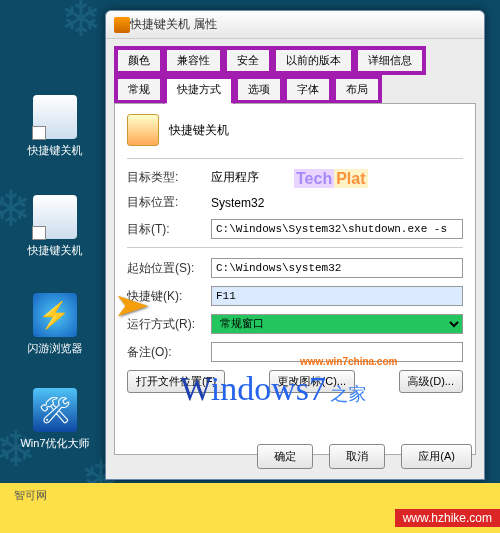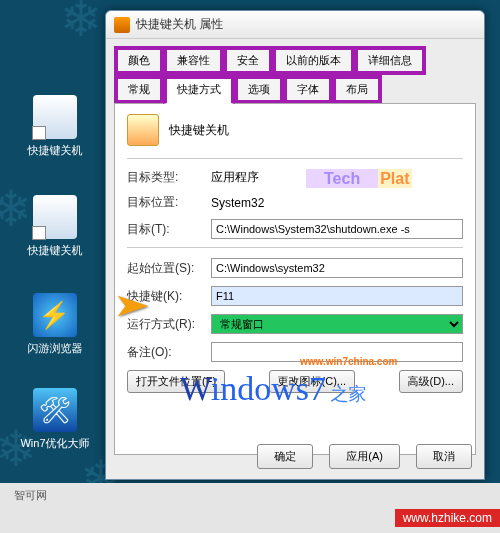--- a/index.html
+++ b/index.html
@@ -11,49 +11,49 @@
 .sf3 { top: 420px; left: -5px; }
 .sf4 { top: 450px; left: 80px; }
 .desktop-icon { position: absolute; width: 70px; text-align: center; color: #fff; font-size: 11px; cursor: pointer; }
 .desktop-icon .ico { width: 44px; height: 44px; margin: 0 auto 4px; border-radius: 4px; background: #fff; display: flex; align-items: center; justify-content: center; font-size: 26px; }
 .ico.shortcut::after { content: ""; position: absolute; width: 12px; height: 12px; background: #fff; border: 1px solid #888; bottom: 18px; left: 12px; }
 .desktop-icon.d1 { top: 95px; left: 20px; }
 .desktop-icon.d2 { top: 195px; left: 20px; }
 .desktop-icon.d3 { top: 293px; left: 20px; }
 .desktop-icon.d4 { top: 388px; left: 20px; }
 .dialog { position: absolute; top: 10px; left: 105px; width: 380px; height: 470px; background: #ececec; border: 1px solid #6a8aa8; box-shadow: 0 0 10px rgba(0,0,0,.5); border-radius: 6px 6px 0 0; }
-.titlebar { height: 28px; background: linear-gradient(#fdfdfd,#e8e8e8); border-radius: 6px 6px 0 0; display: flex; align-items: center; padding: 0 8px; gap: 6px; border-bottom: 1px solid #ccc; }
+.titlebar { height: 28px; background: linear-gradient(#fdfdfd,#e8e8e8); border-radius: 6px 6px 0 0; display: flex; align-items: center; padding: 0 8px; border-bottom: 1px solid #ccc; }
 .titlebar .tico { width: 16px; height: 16px; background: linear-gradient(#f90,#c60); border-radius: 2px; }
 .titlebar .ttl { flex: 1; font-size: 12px; color: #333; }
 .tabs { padding: 6px 8px 0; }
 .tab-row { display: flex; gap: -1px; }
 .tab { padding: 3px 10px; border: 4px solid #a21caf; background: #f4f4f4; font-size: 11px; position: relative; top: 1px; margin-right: -1px; cursor: pointer; }
 .tab.active { background: #fff; border-bottom: 1px solid #fff; z-index: 2; }
 .tab-body { border: 1px solid #aaa; background: #fff; padding: 10px 12px; height: 352px; position: relative; }
 .app-row { display: flex; align-items: center; gap: 10px; margin-bottom: 12px; }
 .app-ico { width: 32px; height: 32px; background: linear-gradient(#ffc,#fa5); border: 1px solid #c93; border-radius: 3px; }
 .divider { border-top: 1px solid #ccc; margin: 6px 0 10px; }
 .form-row { display: flex; align-items: center; margin-bottom: 8px; font-size: 12px; }
 .form-row .lbl { width: 84px; color: #333; }
 .form-row .val { flex: 1; }
-.txt { width: 100%; border: 1px solid #999; padding: 2px 4px; font-family: Liberation Sans, sans-serif; font-size: 11px; height: 20px; }
+.txt { width: 100%; border: 1px solid #999; padding: 2px 4px; font-family: Liberation Mono, monospace; font-size: 11px; height: 20px; }
 select.txt { background: #22c55e; }
 .btn-row { display: flex; gap: 6px; margin-top: 6px; justify-content: space-between; }
 .btn { border: 1px solid #888; background: linear-gradient(#fdfdfd,#e4e4e4); padding: 3px 8px; font-size: 11px; border-radius: 3px; cursor: pointer; font-family: inherit; }
 .dialog-buttons { position: absolute; bottom: 10px; right: 12px; display: flex; gap: 16px; }
 .dialog-buttons .btn { padding: 4px 16px; }
 .watermark1 { position: absolute; top: 170px; left: 294px; font-size: 16px; font-weight: bold; }
-.wm1a { color: #a78bfa; background: #e9d5ff; padding: 1px 18px; margin-left: 12px; }
+.wm1a { color: #a78bfa; background: #e9d5ff; padding: 1px 2px; }
 .wm1b { color: #fb923c; background: #fef3c7; padding: 1px 2px; }
 .arrow { position: absolute; top: 286px; left: 118px; font-size: 32px; color: #f59e0b; text-shadow: 1px 1px 2px rgba(0,0,0,.5); transform: scaleX(1.4); }
 .wm-url { position: absolute; top: 356px; left: 300px; color: #f97316; font-size: 10px; font-weight: bold; }
 .wm-logo { position: absolute; top: 370px; left: 180px; font-size: 34px; font-family: Georgia, serif; color: #2563eb; white-space: nowrap; }
 .wm-logo .zh { font-size: 18px; color: #3b82f6; font-family: "Microsoft YaHei"; }
 .wm-logo .w { color: #1e40af; }
-.footer { position: absolute; bottom: 0; left: 0; right: 0; height: 50px; background: #e5e5e5; }
+.footer { position: absolute; bottom: 0; left: 0; right: 0; height: 50px; background: #fde047; }
 .footer-badge { position: absolute; bottom: 6px; right: 0; background: #dc2626; color: #fff; padding: 2px 8px; font-size: 12px; }
 .footer-txt { position: absolute; bottom: 30px; left: 14px; color: #555; font-size: 11px; text-align: center; }
 .highlight { background: #dbeafe; }
 </style>
 </head>
 <body>
 
 <div class="desktop">
   <div class="snowflake sf1">❄</div>
   <div class="snowflake sf2">❄</div>
@@ -136,22 +136,22 @@
       </div>
       <div class="btn-row">
         <button class="btn">打开文件位置(F)</button>
         <button class="btn">更改图标(C)...</button>
         <button class="btn">高级(D)...</button>
       </div>
     </div>
   </div>
   <div class="dialog-buttons">
     <button class="btn">确定</button>
+    <button class="btn">取消</button>
     <button class="btn">应用(A)</button>
-    <button class="btn">取消</button>
   </div>
 </div>
 
 <div class="watermark1">
   <span class="wm1a">Tech</span><span class="wm1b">Plat</span>
 </div>
 <div class="arrow">➤</div>
 <div class="wm-url">www.win7china.com</div>
 <div class="wm-logo">
   <span class="w">W</span><span>indows7</span><span class="zh"> 之家</span>

